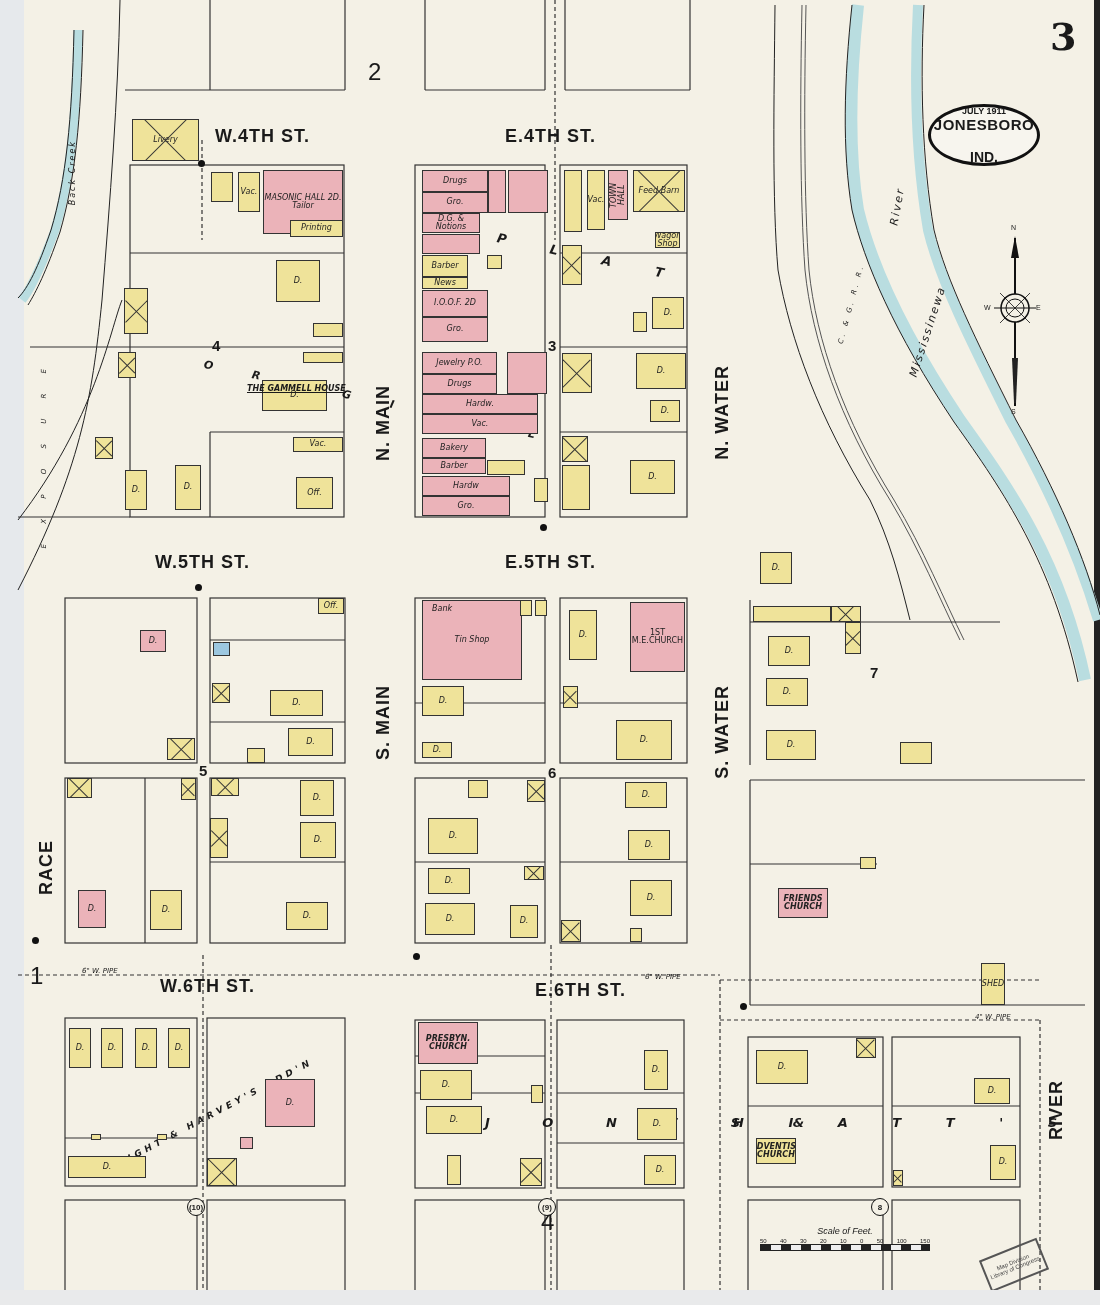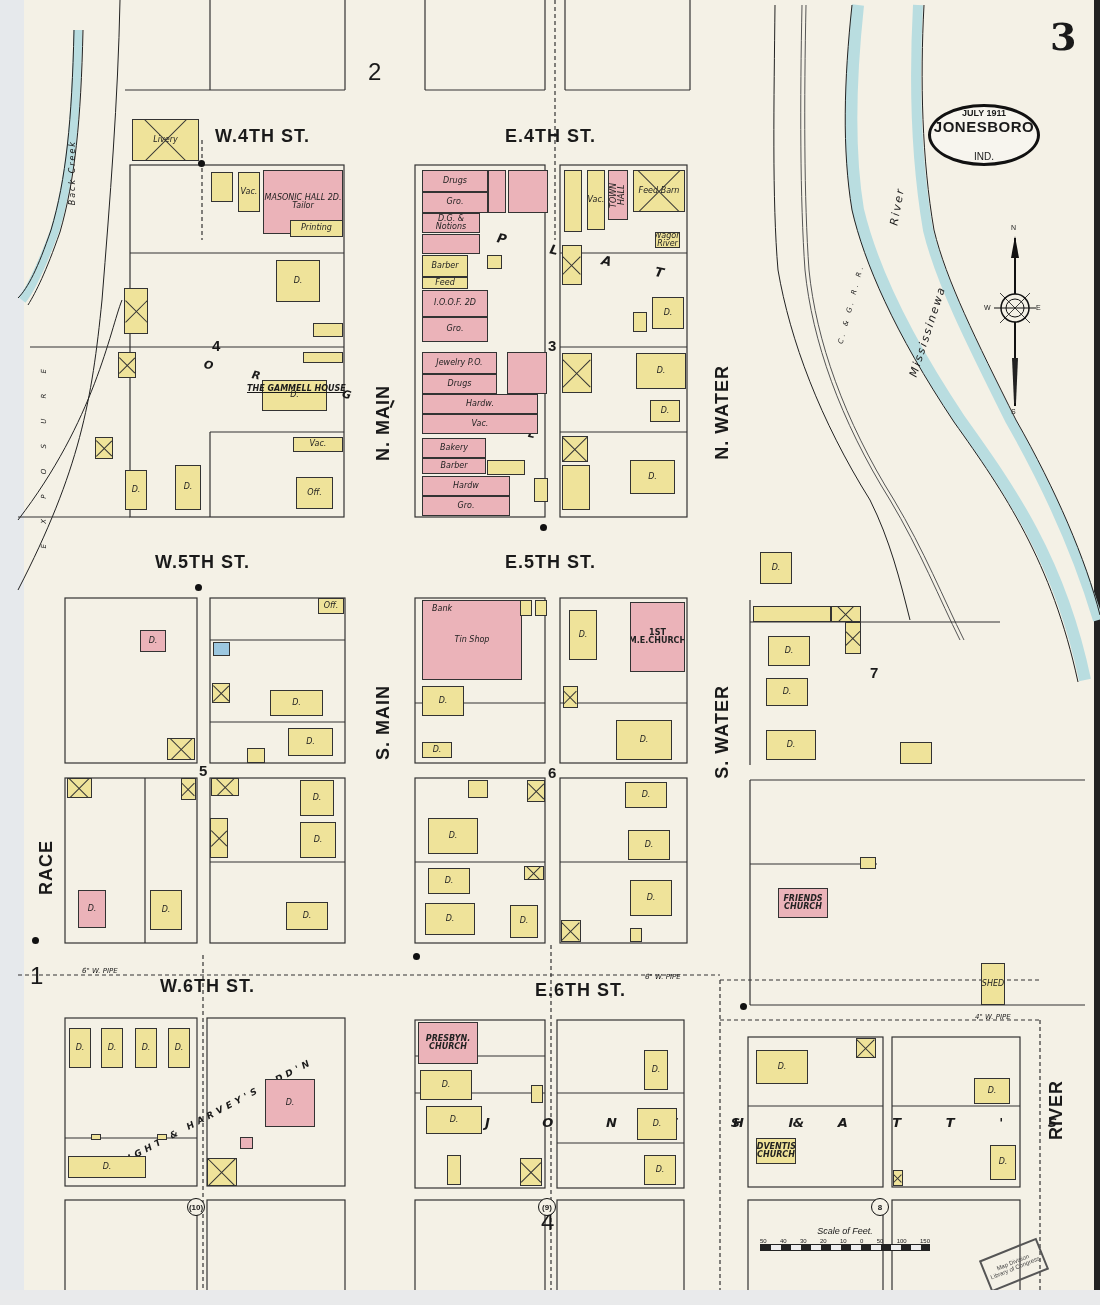--- a/index.html
+++ b/index.html
@@ -17,21 +17,21 @@
   .bld { position:absolute; border:1px solid #333; box-sizing:border-box; font-family:"DejaVu Sans", sans-serif; font-style:italic; font-size:8px; color:#222; display:flex; align-items:center; justify-content:center; text-align:center; line-height:1.05; overflow:hidden; }
   .frame { background:#efe39a; }
   .brick { background:#ebb3b9; }
   .stone { background:#9cc7e0; }
   .x::before, .x::after { content:""; position:absolute; left:-20%; top:50%; width:140%; height:1px; background:#333; }
   .x::before { transform:rotate(45deg); }
   .x::after { transform:rotate(-45deg); }
   .cartouche { position:absolute; left:928px; top:104px; width:106px; height:56px; border:3px solid #111; border-radius:50%; background:#f7f5ee; display:flex; flex-direction:column; align-items:center; justify-content:center; }
   .cartouche .d { font-size:9px; font-weight:bold; }
   .cartouche .t { font-size:15px; font-weight:bold; letter-spacing:0.5px; }
-  .cartouche .s { font-size:10px; font-weight:normal;margin-top:16px; }
+  .cartouche .s { font-size:14px; font-weight:bold;margin-top:16px; }
   .italic-sm { font-family:"DejaVu Sans", sans-serif; font-style:italic; font-size:9px; }
   .add-lbl { font-family:"DejaVu Sans", sans-serif; font-style:italic; font-weight:bold; font-size:13px; letter-spacing:22px; }
   .scale { position:absolute; left:760px; top:1226px; width:170px; }
   .scale .title { font-size:9px; text-align:center; margin-bottom:2px;font-style:italic; }
   .scale .ticks { display:flex; justify-content:space-between; font-size:6px; }
   .scale .bar { height:5px; background:repeating-linear-gradient(90deg,#222 0 10px,#eee 10px 20px); border:1px solid #222; }
   .stamp { position:absolute; left:983px; top:1248px; width:58px; height:30px; border:2px solid #555; transform:rotate(-22deg); font-size:6px; color:#444; display:flex; flex-direction:column; align-items:center; justify-content:center; }
   .hydrant { position:absolute; width:7px; height:7px; border-radius:50%; background:#111; }
   .circ { position:absolute; width:16px; height:16px; border:1.5px solid #111; border-radius:50%; font-size:10px; font-weight:bold; display:flex; align-items:center; justify-content:center; background:#f4f1e6; }
 </style>
@@ -269,21 +269,21 @@
 <div class="bld brick" style="left:488px; top:170px; width:18px; height:43px;"></div>
 <div class="bld brick" style="left:508px; top:170px; width:40px; height:43px;"></div>
 <div class="bld brick" style="left:422px; top:213px; width:58px; height:20px;">
     <span>D.G. &amp; Notions</span>
   </div>
 <div class="bld brick" style="left:422px; top:234px; width:58px; height:20px;"></div>
 <div class="bld frame" style="left:422px; top:255px; width:46px; height:22px;">
     <span>Barber</span>
   </div>
 <div class="bld frame" style="left:422px; top:277px; width:46px; height:12px;">
-    <span>Feed</span>
+    <span>News</span>
   </div>
 <div class="bld frame" style="left:487px; top:255px; width:15px; height:14px;"></div>
 <div class="bld brick" style="left:422px; top:290px; width:66px; height:27px;text-align:right;">
     <span>I.O.O.F. 2D</span>
   </div>
 <div class="bld brick" style="left:422px; top:317px; width:66px; height:25px;">
     <span>Gro.</span>
   </div>
 <div class="bld brick" style="left:422px; top:352px; width:75px; height:22px;">
     <span>Jewelry P.O.</span>
@@ -317,21 +317,21 @@
 <div class="bld frame" style="left:587px; top:170px; width:18px; height:60px;">
     <span>Vac.</span>
   </div>
 <div class="bld brick" style="left:608px; top:170px; width:20px; height:50px;">
     <span style="writing-mode:vertical-rl; transform:rotate(180deg);">TOWN HALL</span>
   </div>
 <div class="bld frame x" style="left:633px; top:170px; width:52px; height:42px;">
     <span>Feed Barn</span>
   </div>
 <div class="bld frame" style="left:655px; top:232px; width:25px; height:16px;">
-    <span>Wagon River</span>
+    <span>Wagon Shop</span>
   </div>
 <div class="bld frame x" style="left:562px; top:245px; width:20px; height:40px;"></div>
 <div class="bld frame" style="left:652px; top:297px; width:32px; height:32px;">
     <span>D.</span>
   </div>
 <div class="bld frame" style="left:633px; top:312px; width:14px; height:20px;"></div>
 <div class="bld frame x" style="left:562px; top:353px; width:30px; height:40px;"></div>
 <div class="bld frame" style="left:636px; top:353px; width:50px; height:36px;">
     <span>D.</span>
   </div>
@@ -391,21 +391,21 @@
     <span>D.</span>
   </div>
 <div class="bld frame" style="left:422px; top:742px; width:30px; height:16px;">
     <span>D.</span>
   </div>
 
 <div class="bld frame" style="left:569px; top:610px; width:28px; height:50px;">
     <span>D.</span>
   </div>
 <div class="bld brick" style="left:630px; top:602px; width:55px; height:70px;">
-    <span style="font-weight:bold; font-style:normal;text-align:center;">1ST M.E.CHURCH</span>
+    <span style="font-weight:normal; font-style:normal;text-align:center;">1ST M.E.CHURCH</span>
   </div>
 <div class="bld frame x" style="left:563px; top:686px; width:15px; height:22px;"></div>
 <div class="bld frame" style="left:616px; top:720px; width:56px; height:40px;">
     <span>D.</span>
   </div>
 
 <div class="bld frame" style="left:468px; top:780px; width:20px; height:18px;"></div>
 <div class="bld frame x" style="left:527px; top:780px; width:18px; height:22px;"></div>
 <div class="bld frame" style="left:428px; top:818px; width:50px; height:36px;">
     <span>D.</span>

